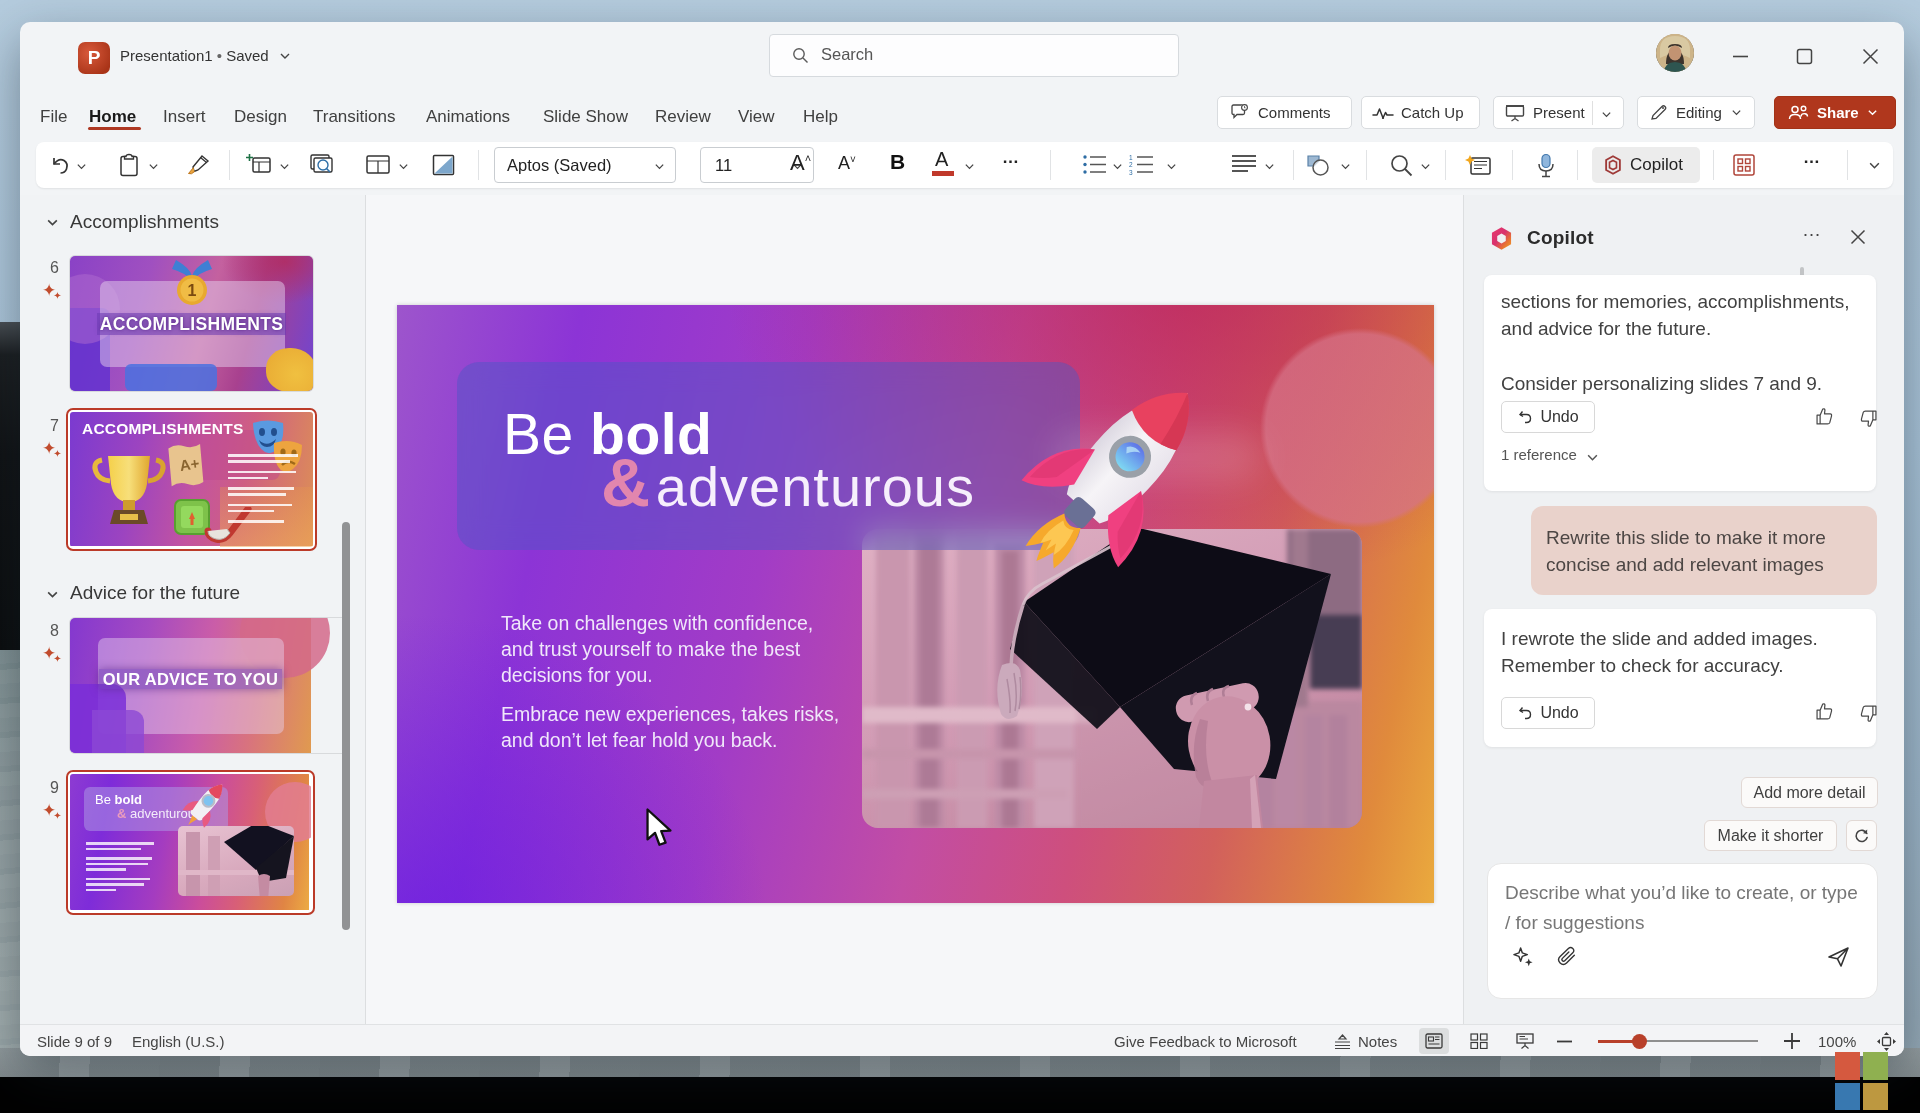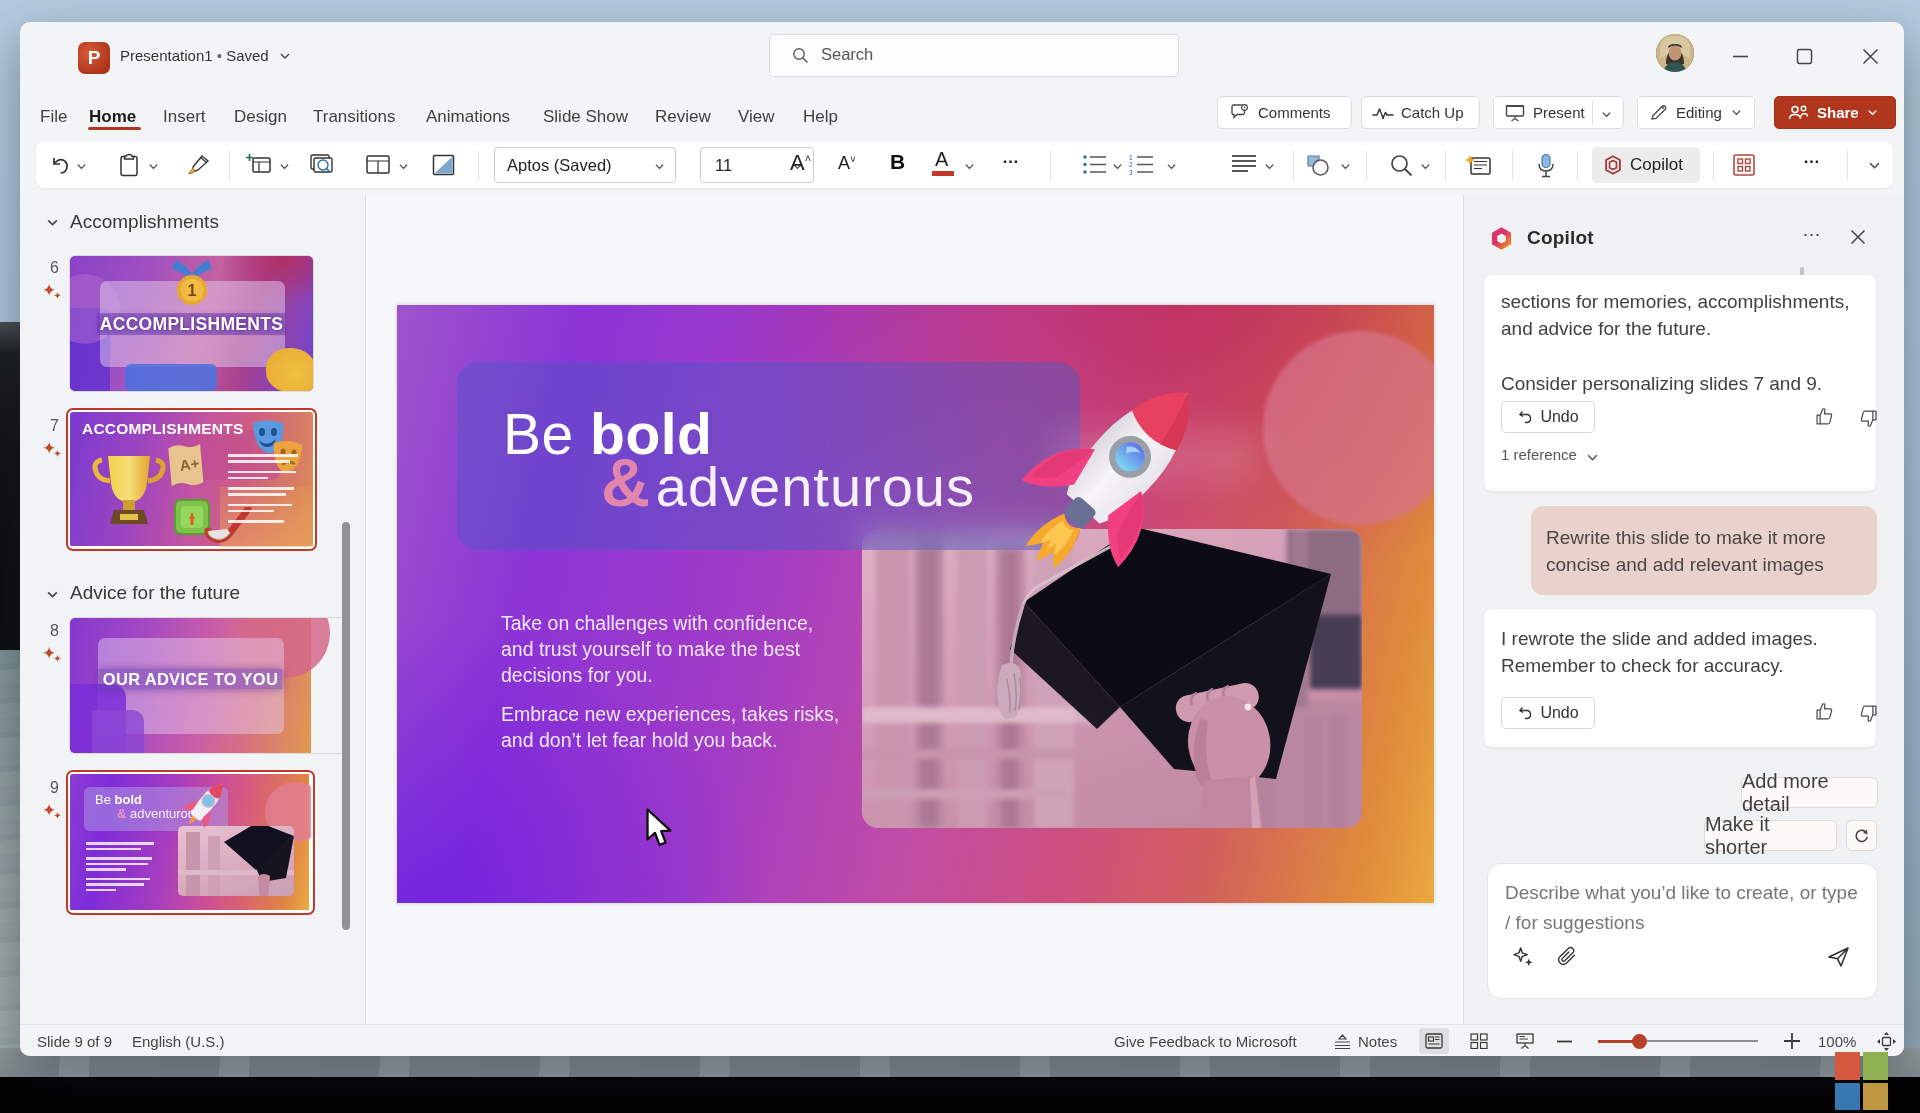--- a/index.html
+++ b/index.html
@@ -67,21 +67,21 @@
 #slidebody p { margin-bottom:13px; }
 #photo { position:absolute; left:465px; top:224px; width:500px; height:299px; border-radius:16px; overflow:hidden; }
 #rocket { position:absolute; left:608px; top:48px; width:230px; height:230px; }
 #cursor { position:absolute; left:247px; top:500px; }
 
 .cpcard { position:absolute; background:#fff; border-radius:8px; box-shadow:0 1px 3px rgba(0,0,0,.07); }
 .cptext { font-size:19px; line-height:27px; color:#414141; }
 .undobtn { position:absolute; width:94px; height:32px; border:1px solid #d8d8d8; border-radius:5px; background:#fff;
   font-size:16px; color:#333; display:flex; align-items:center; justify-content:center; gap:7px; }
 .pillbtn { position:absolute; height:31px; background:#fbfaf9; border:1px solid #e2d9d5; border-radius:6px;
-  font-size:20px; color:#3f3f3f; display:flex; align-items:center; justify-content:center; }
+  font-size:16px; color:#3f3f3f; display:flex; align-items:center; justify-content:center; }
 </style>
 </head>
 <body>
 <div id="root">
   <div id="rock" class="abs"></div>
   <div id="water" class="abs"></div>
   <div id="bstrip" class="abs"></div>
   <div id="taskbar" class="abs"></div>
   <div class="mssq" style="left:1835px;top:1052px;width:25px;height:28px;background:#d5593f;"></div>
   <div class="mssq" style="left:1863px;top:1052px;width:25px;height:28px;background:#8fb050;"></div>

